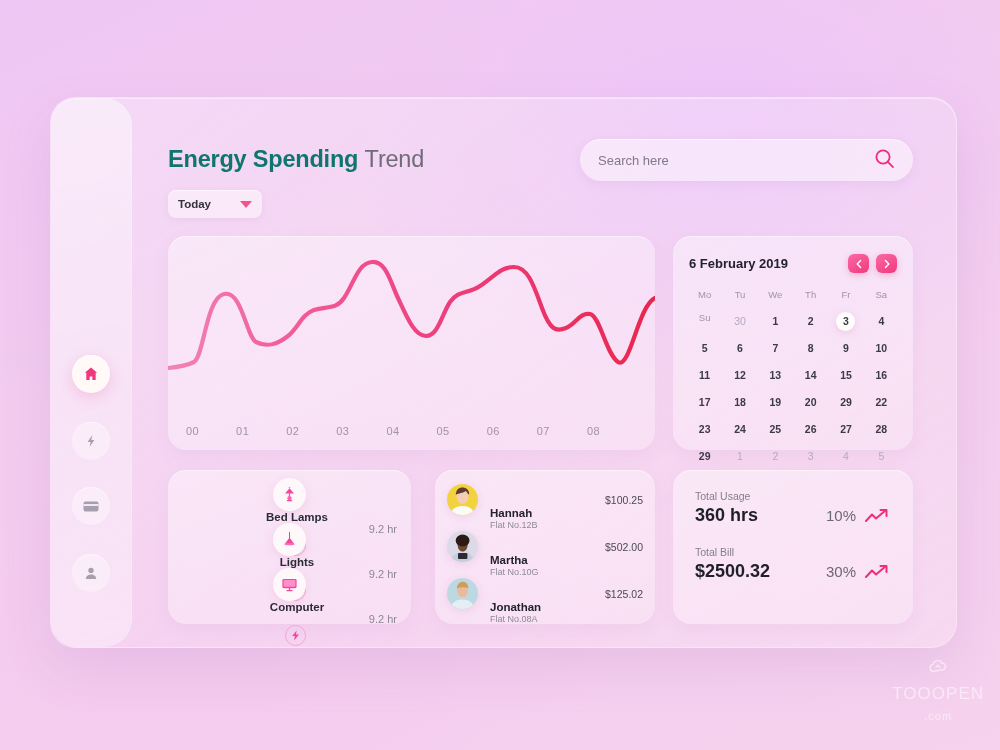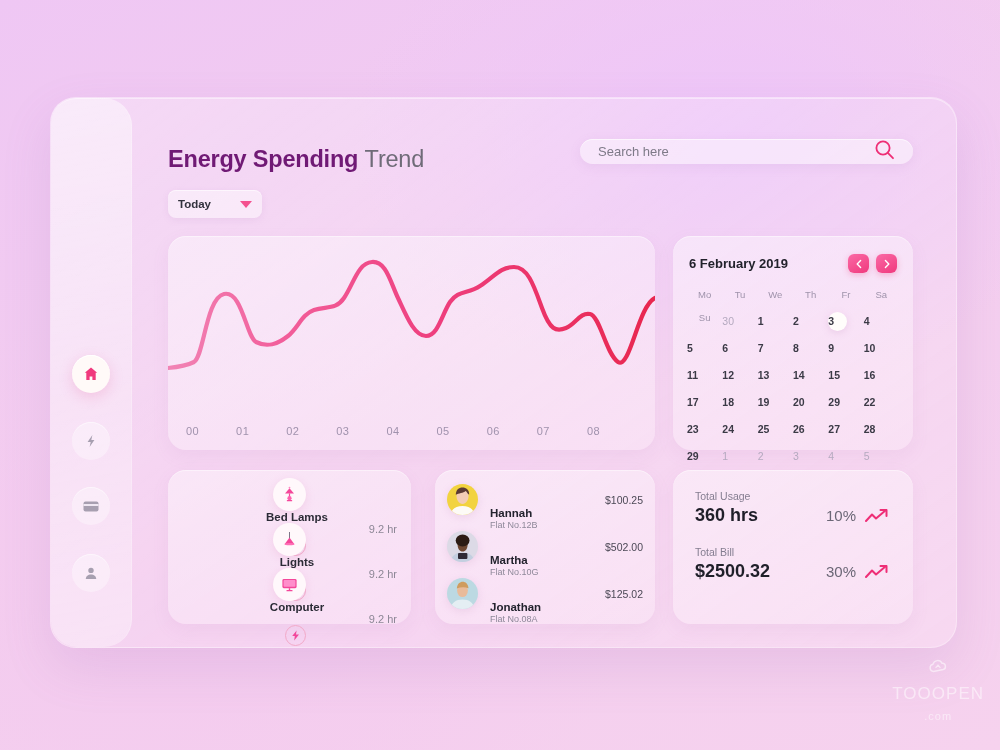--- a/index.html
+++ b/index.html
@@ -44,41 +44,41 @@
     background: #fffaf8;
     box-shadow: 0 4px 14px rgba(226,86,150,0.22), inset 0 1px 0 #fff;
   }
   .nav-icon svg { display: block; }
 
   
   .page-title {
     position: absolute; left: 168px; top: 146px;
     font-size: 23.5px; letter-spacing: -0.2px; white-space: nowrap;
   }
-  .page-title .strong { font-weight: bold; color: #701a75; }
+  .page-title .strong { font-weight: bold; color: #0f766e; }
   .page-title .light  { font-weight: normal; color: #6f6b78; }
 
   .dropdown {
     position: absolute; left: 168px; top: 190px;
     width: 94px; height: 28px; border-radius: 8px;
     background: rgba(255,255,255,0.46);
     box-shadow: 0 2px 7px rgba(160,110,180,0.10), inset 0 1px 0 rgba(255,255,255,0.6);
     display: flex; align-items: center; padding: 0 10px;
   }
   .dropdown .dd-label { font-size: 11.5px; font-weight: bold; color: #32323d; }
   .caret {
     margin-left: auto;
     width: 0; height: 0;
     border-left: 6px solid transparent; border-right: 6px solid transparent;
     border-top: 7px solid #f4518f;
   }
 
   .searchbar {
     position: absolute; left: 580px; top: 139px;
-    width: 333px; height: 25px; border-radius: 21px;
+    width: 333px; height: 42px; border-radius: 21px;
     background: rgba(255,255,255,0.46);
     box-shadow: 0 3px 12px rgba(160,110,180,0.10), inset 0 1px 0 rgba(255,255,255,0.6);
     display: flex; align-items: center; padding: 0 18px;
   }
   .searchbar input {
     flex: 1; border: 0; outline: 0; background: transparent;
     font-family: inherit; font-size: 13px; color: #4a4752;
   }
   .searchbar input::placeholder { color: #7e7a88; }
 
@@ -109,21 +109,21 @@
     width: 21px; height: 19px; border-radius: 6px;
     background: linear-gradient(150deg, #fa6aa6 0%, #f0397d 100%);
     box-shadow: 0 2px 6px rgba(236,60,123,0.30);
     display: flex; align-items: center; justify-content: center;
   }
   .cal-grid { display: grid; grid-template-columns: repeat(6, 1fr); row-gap: 8px; }
   .cal-grid .dow {
     text-align: center; font-size: 9.5px; color: #9f93ab; padding-bottom: 4px;
   }
   .cal-grid .day {
-    font-size: 10.5px; font-weight: bold; color: #3b3a46;
+    text-align: center; font-size: 10.5px; font-weight: bold; color: #3b3a46;
     height: 19px; line-height: 19px; position: relative;
   }
   .cal-grid .day.muted { color: #b4a9bf; font-weight: normal; }
   .cal-grid .day.sel span {
     display: inline-block; width: 19px; height: 19px; line-height: 19px;
     border-radius: 50%; background: #fffdfb;
     box-shadow: 0 2px 7px rgba(200,140,190,0.25);
   }
 
   

